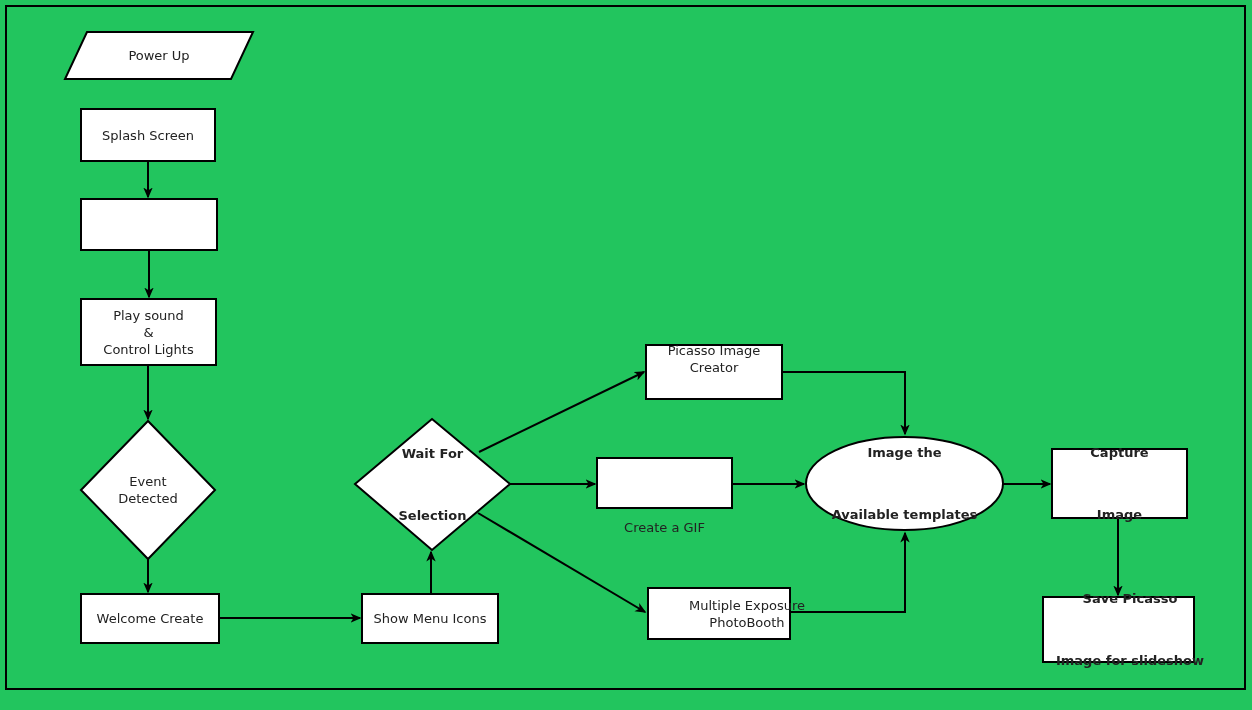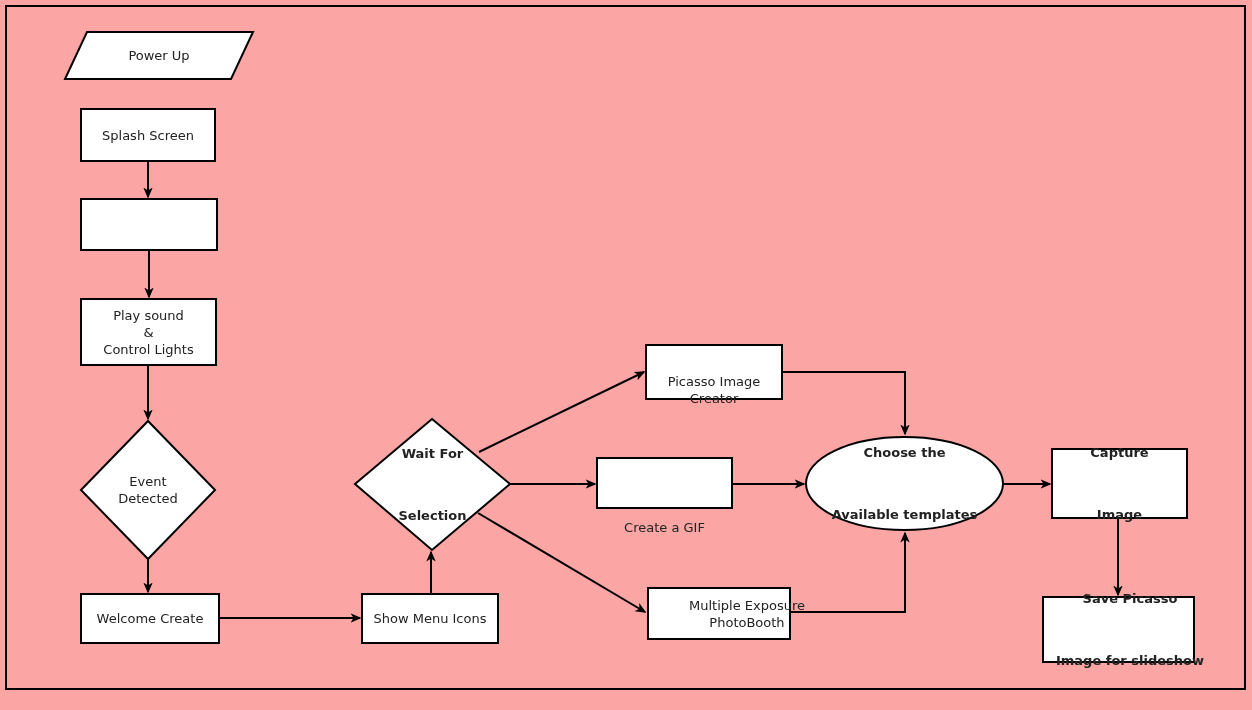--- a/index.html
+++ b/index.html
@@ -7,21 +7,21 @@
     padding: 0;
     background: #ffffff;
   }
   body {
     font-family: "DejaVu Sans", sans-serif;
   }
   #canvas {
     position: relative;
     width: 1252px;
     height: 710px;
-    background: #fca5a5;
+    background: #22c55e;
     overflow: hidden;
   }
   #frame {
     position: absolute;
     left: 5px;
     top: 5px;
     width: 1241px;
     height: 685px;
     border: 2px solid #000000;
     box-sizing: border-box;
@@ -148,29 +148,29 @@
 Detected</div>
 
   <div class="node-label" style="left:81px; top:594px; width:138px; height:49px;">Welcome Create</div>
 
   <div class="node-label" style="left:362px; top:594px; width:136px; height:49px;">Show Menu Icons</div>
 
   <div class="node-label spaced" style="left:355px; top:438px; width:155px; height:93px;">Wait For
 
 Selection</div>
 
-  <div class="node-label" style="left:646px; top:362px; width:136px; height:56px;">Picasso Image
+  <div class="node-label" style="left:646px; top:331px; width:136px; height:56px;">Picasso Image
 Creator</div>
 
   <div class="node-label" style="left:597px; top:458px; width:135px; height:50px;margin-top:44px;">Create a GIF</div>
 
   <div class="node-label" style="left:648px; top:588px; width:142px; height:51px;padding-left:28px;">Multiple Exposure
 PhotoBooth</div>
 
-  <div class="node-label spaced" style="left:806px; top:437px; width:197px; height:93px;">Choose the
+  <div class="node-label spaced" style="left:806px; top:437px; width:197px; height:93px;">Image the
 
 Available templates</div>
 
   <div class="node-label spaced" style="left:1052px; top:449px; width:135px; height:69px;">Capture
 
 Image</div>
 
   <div class="node-label spaced" style="left:1043px; top:597px; width:174px; height:65px;border-radius:13px;">Save Picasso
 
 Image for slideshow</div>

